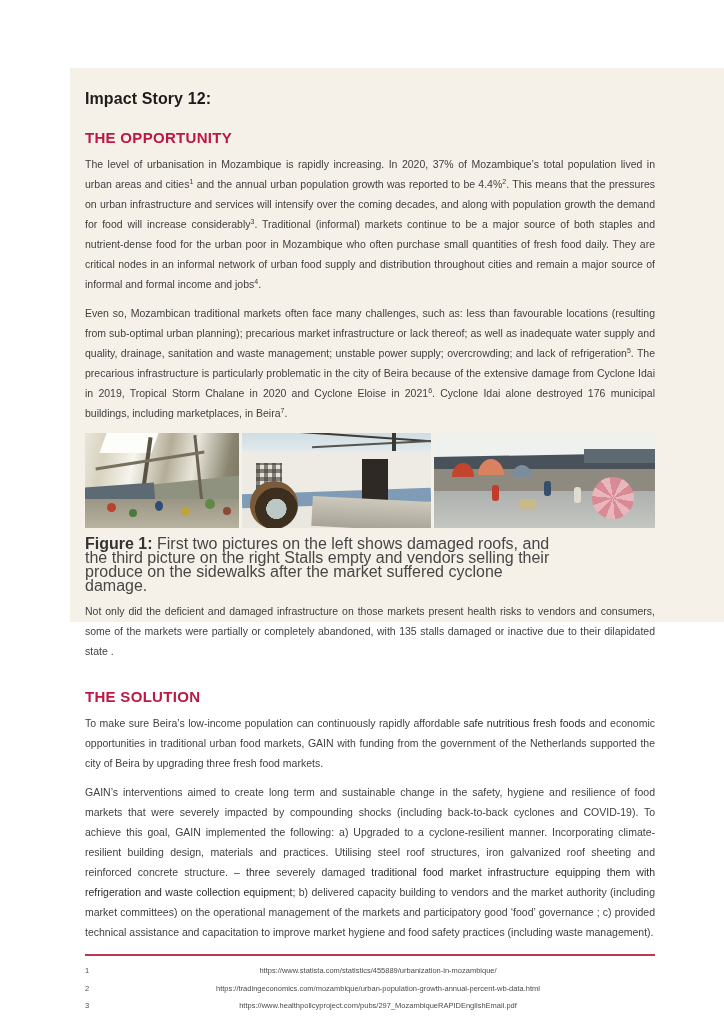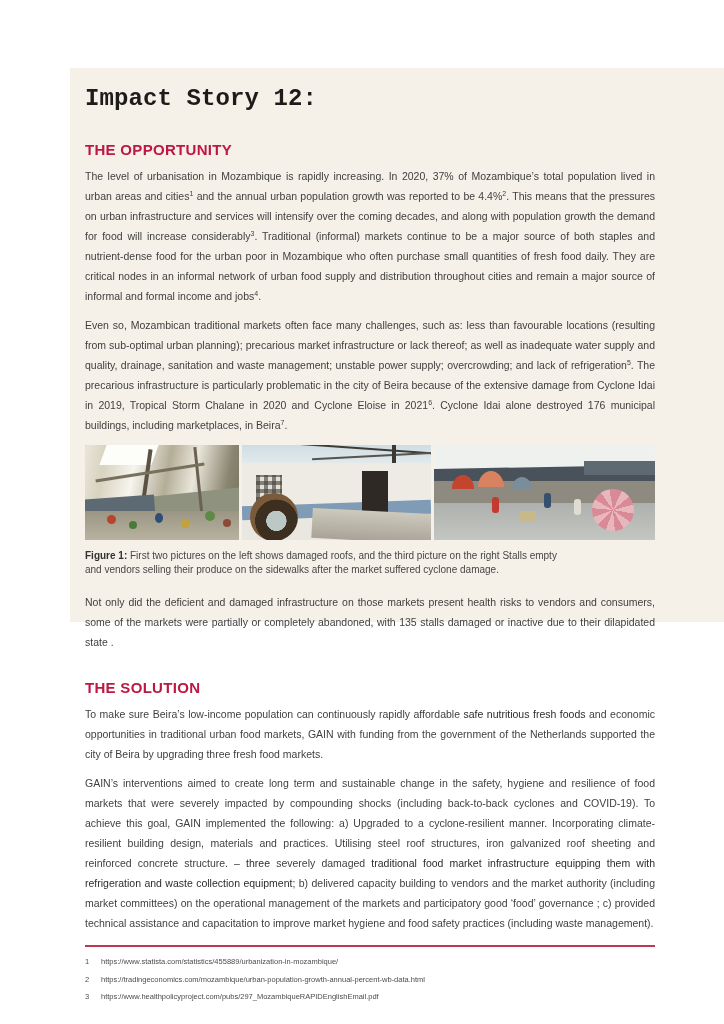--- a/index.html
+++ b/index.html
@@ -11,24 +11,24 @@
     overflow:hidden;
     -webkit-font-smoothing:antialiased;
   }
   .cream-panel{
     position:absolute;left:70px;top:68px;width:654px;height:554px;
     background:#f5f0e8;
   }
   .content{
     position:absolute;left:85px;top:86px;width:570px;
   }
-  .title-line{font-size:24px;line-height:26px;font-weight:800;color:#1e1c1a;letter-spacing:0.1px;font-family:Liberation Mono, monospace;}
+  .title-line{font-size:16px;line-height:26px;font-weight:800;color:#1e1c1a;letter-spacing:0.1px;}
   .title-line.red{color:#bc1843;}
   .section-heading{
-    margin-top:28px;font-size:15px;line-height:19px;font-weight:800;
+    margin-top:16px;font-size:15px;line-height:19px;font-weight:800;
     color:#bc1843;letter-spacing:0.3px;
   }
   .body-p{
     margin:9px 0 0 0;font-size:10.5px;line-height:20px;
     text-align:justify;color:#3f3f3f;
   }
   .body-p.first{margin-top:7px;}
   .body-p b{font-weight:400;color:#2c2c2c;}
   .body-p sup{font-size:7px;line-height:0;vertical-align:super;}
   
@@ -80,31 +80,31 @@
   .p3-u1{left:18px;top:30px;width:22px;height:14px;border-radius:50% 50% 0 0/100% 100% 0 0;background:#c4452e;}
   .p3-u2{left:44px;top:26px;width:26px;height:16px;border-radius:50% 50% 0 0/100% 100% 0 0;background:#d9825f;}
   .p3-u3{left:78px;top:32px;width:20px;height:12px;border-radius:50% 50% 0 0/100% 100% 0 0;background:#7a8d9d;}
   .p3-pink{left:158px;top:44px;width:42px;height:42px;border-radius:50%;
     background:repeating-conic-gradient(#d98a96 0 25deg,#e8b6bd 25deg 50deg);}
   .p3-person1{left:58px;top:52px;width:7px;height:16px;background:#c23b2e;border-radius:3px;}
   .p3-person2{left:110px;top:48px;width:7px;height:15px;background:#34506e;border-radius:3px;}
   .p3-person3{left:140px;top:54px;width:7px;height:16px;background:#e0dcd2;border-radius:3px;}
   .p3-box{left:86px;top:66px;width:16px;height:10px;background:#c8b98a;}
   .caption{
-    margin-top:9px;width:484px;font-size:10px;line-height:14px;color:#474747;
+    margin-top:9px;width:484px;font-size:16px;line-height:14px;color:#474747;
   }
   .caption b{color:#333;}
   .footer-rule{
     margin-top:12px;width:570px;height:0;border-top:2px solid #c2supplied;
     border-top:2px solid #c23553;
   }
   .footnotes{margin-top:6px;}
   .footnote-row{display:flex;font-size:7.5px;line-height:17.5px;color:#4c4c4c;}
   .footnote-num{flex:0 0 16px;}
-  .footnote-url{flex:1 1 auto;white-space:nowrap;overflow:hidden;}
+  .footnote-url{flex:1 1 auto;white-space:nowrap;overflow:hidden;text-align:center;}
 </style>
 </head>
 <body>
 
 <div class="cream-panel"></div>
 
 <div class="content">
 
   <div class="title-line">Impact Story 12:</div>
 
@@ -153,21 +153,21 @@
       <div class="p3-person1"></div>
         <div class="p3-person2"></div>
         <div class="p3-person3"></div>
       <div class="p3-box"></div>
         <div class="p3-pink"></div>
     </div>
   </div>
 
   <div class="caption"><b>Figure 1:</b><span> First two pictures on the left shows damaged roofs, and the third picture on the right Stalls empty and vendors selling their produce on the sidewalks after the market suffered cyclone damage.</span></div>
 
-  <p class="body-p" style="margin-top:15px"><span>Not only did the deficient and damaged infrastructure on those markets present health risks to vendors and consumers, some of the markets were partially or completely abandoned, with 135 stalls damaged or inactive due to their dilapidated state .</span></p>
+  <p class="body-p" style="margin-top:8px"><span>Not only did the deficient and damaged infrastructure on those markets present health risks to vendors and consumers, some of the markets were partially or completely abandoned, with 135 stalls damaged or inactive due to their dilapidated state .</span></p>
 
   <div class="section-heading" style="margin-top:26px">THE SOLUTION</div>
 
   <p class="body-p first"><span>To make sure Beira’s low-income population can continuously rapidly affordable </span><b>safe nutritious fresh foods</b><span> and economic opportunities in traditional urban food markets, GAIN with funding from the government of the Netherlands supported the city of Beira by upgrading three fresh food markets.</span></p>
   <p class="body-p"><span>GAIN’s interventions aimed to create long term and sustainable change in the safety, hygiene and resilience of food markets that were severely impacted by compounding shocks (including back-to-back cyclones and COVID-19). To achieve this goal, GAIN implemented the following: a) Upgraded to a cyclone-resilient manner. Incorporating climate-resilient building design, materials and practices. Utilising steel roof structures, iron galvanized roof sheeting and reinforced concrete structure. – </span><b>three</b><span> severely damaged </span><b>traditional food market infrastructure equipping them with refrigeration and waste collection equipment</b><span>; b) delivered capacity building to vendors and the market authority (including market committees) on the operational management of the markets and participatory good ‘food’ governance ; c) provided technical assistance and capacitation to improve market hygiene and food safety practices (including waste management).</span></p>
 
   <div class="footer-rule"></div>
 
   <div class="footnotes">
   <div class="footnote-row">

